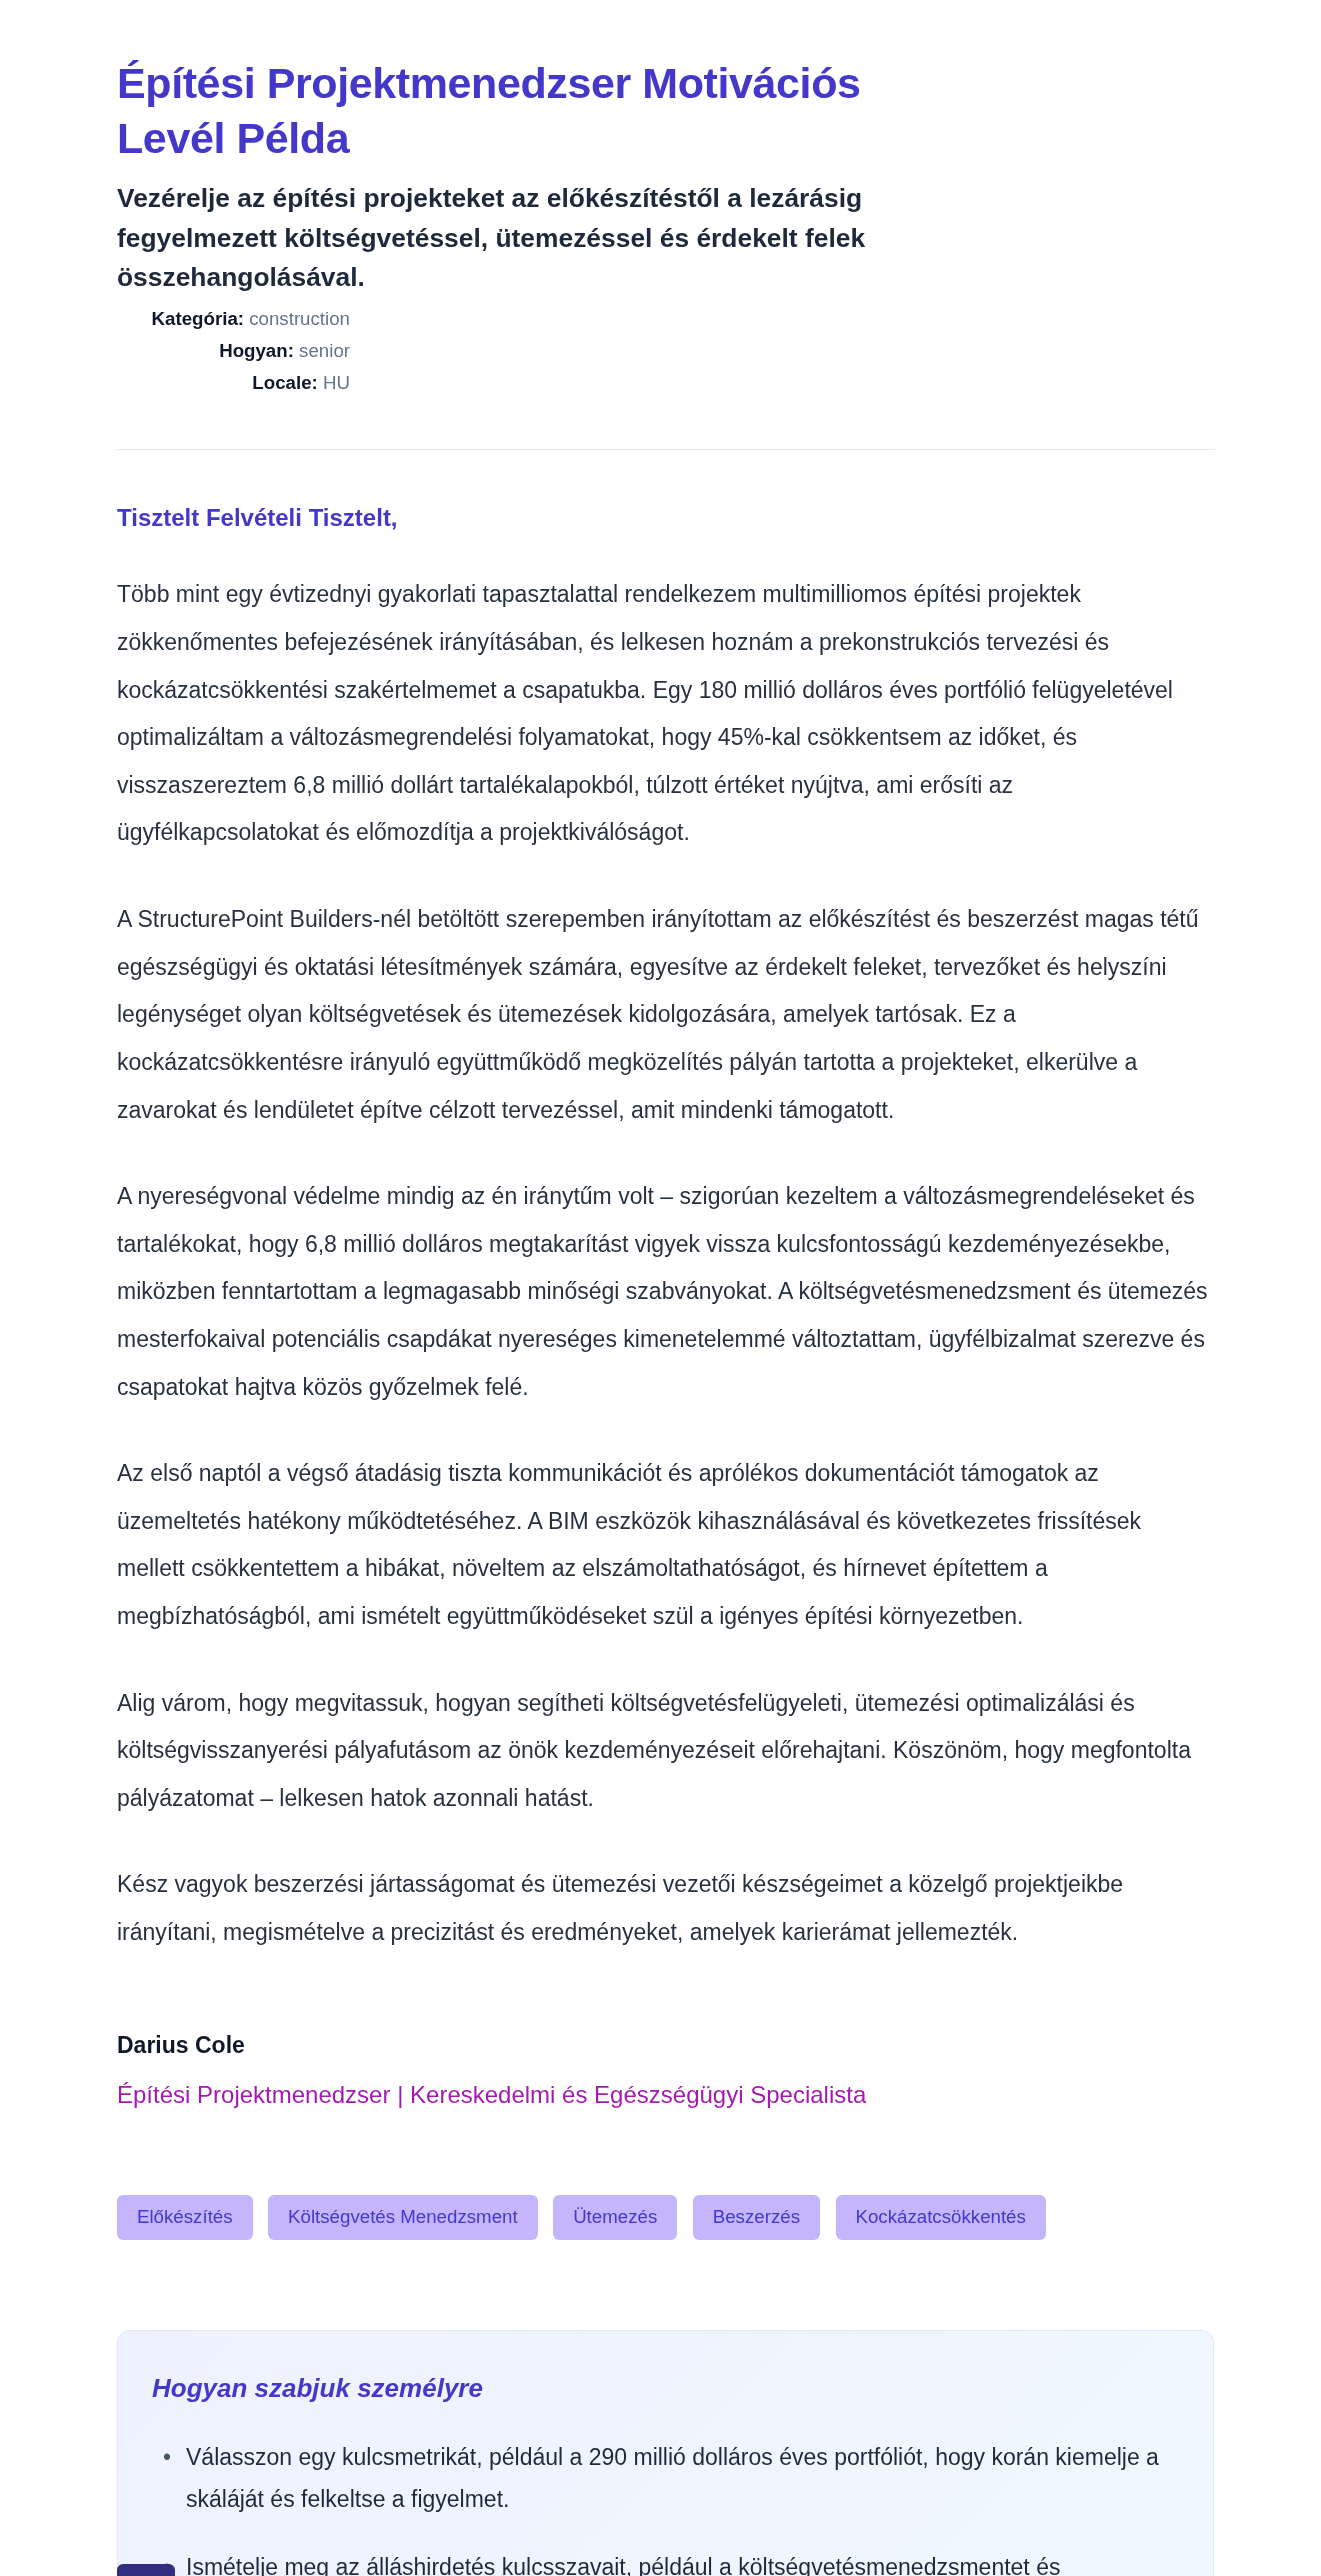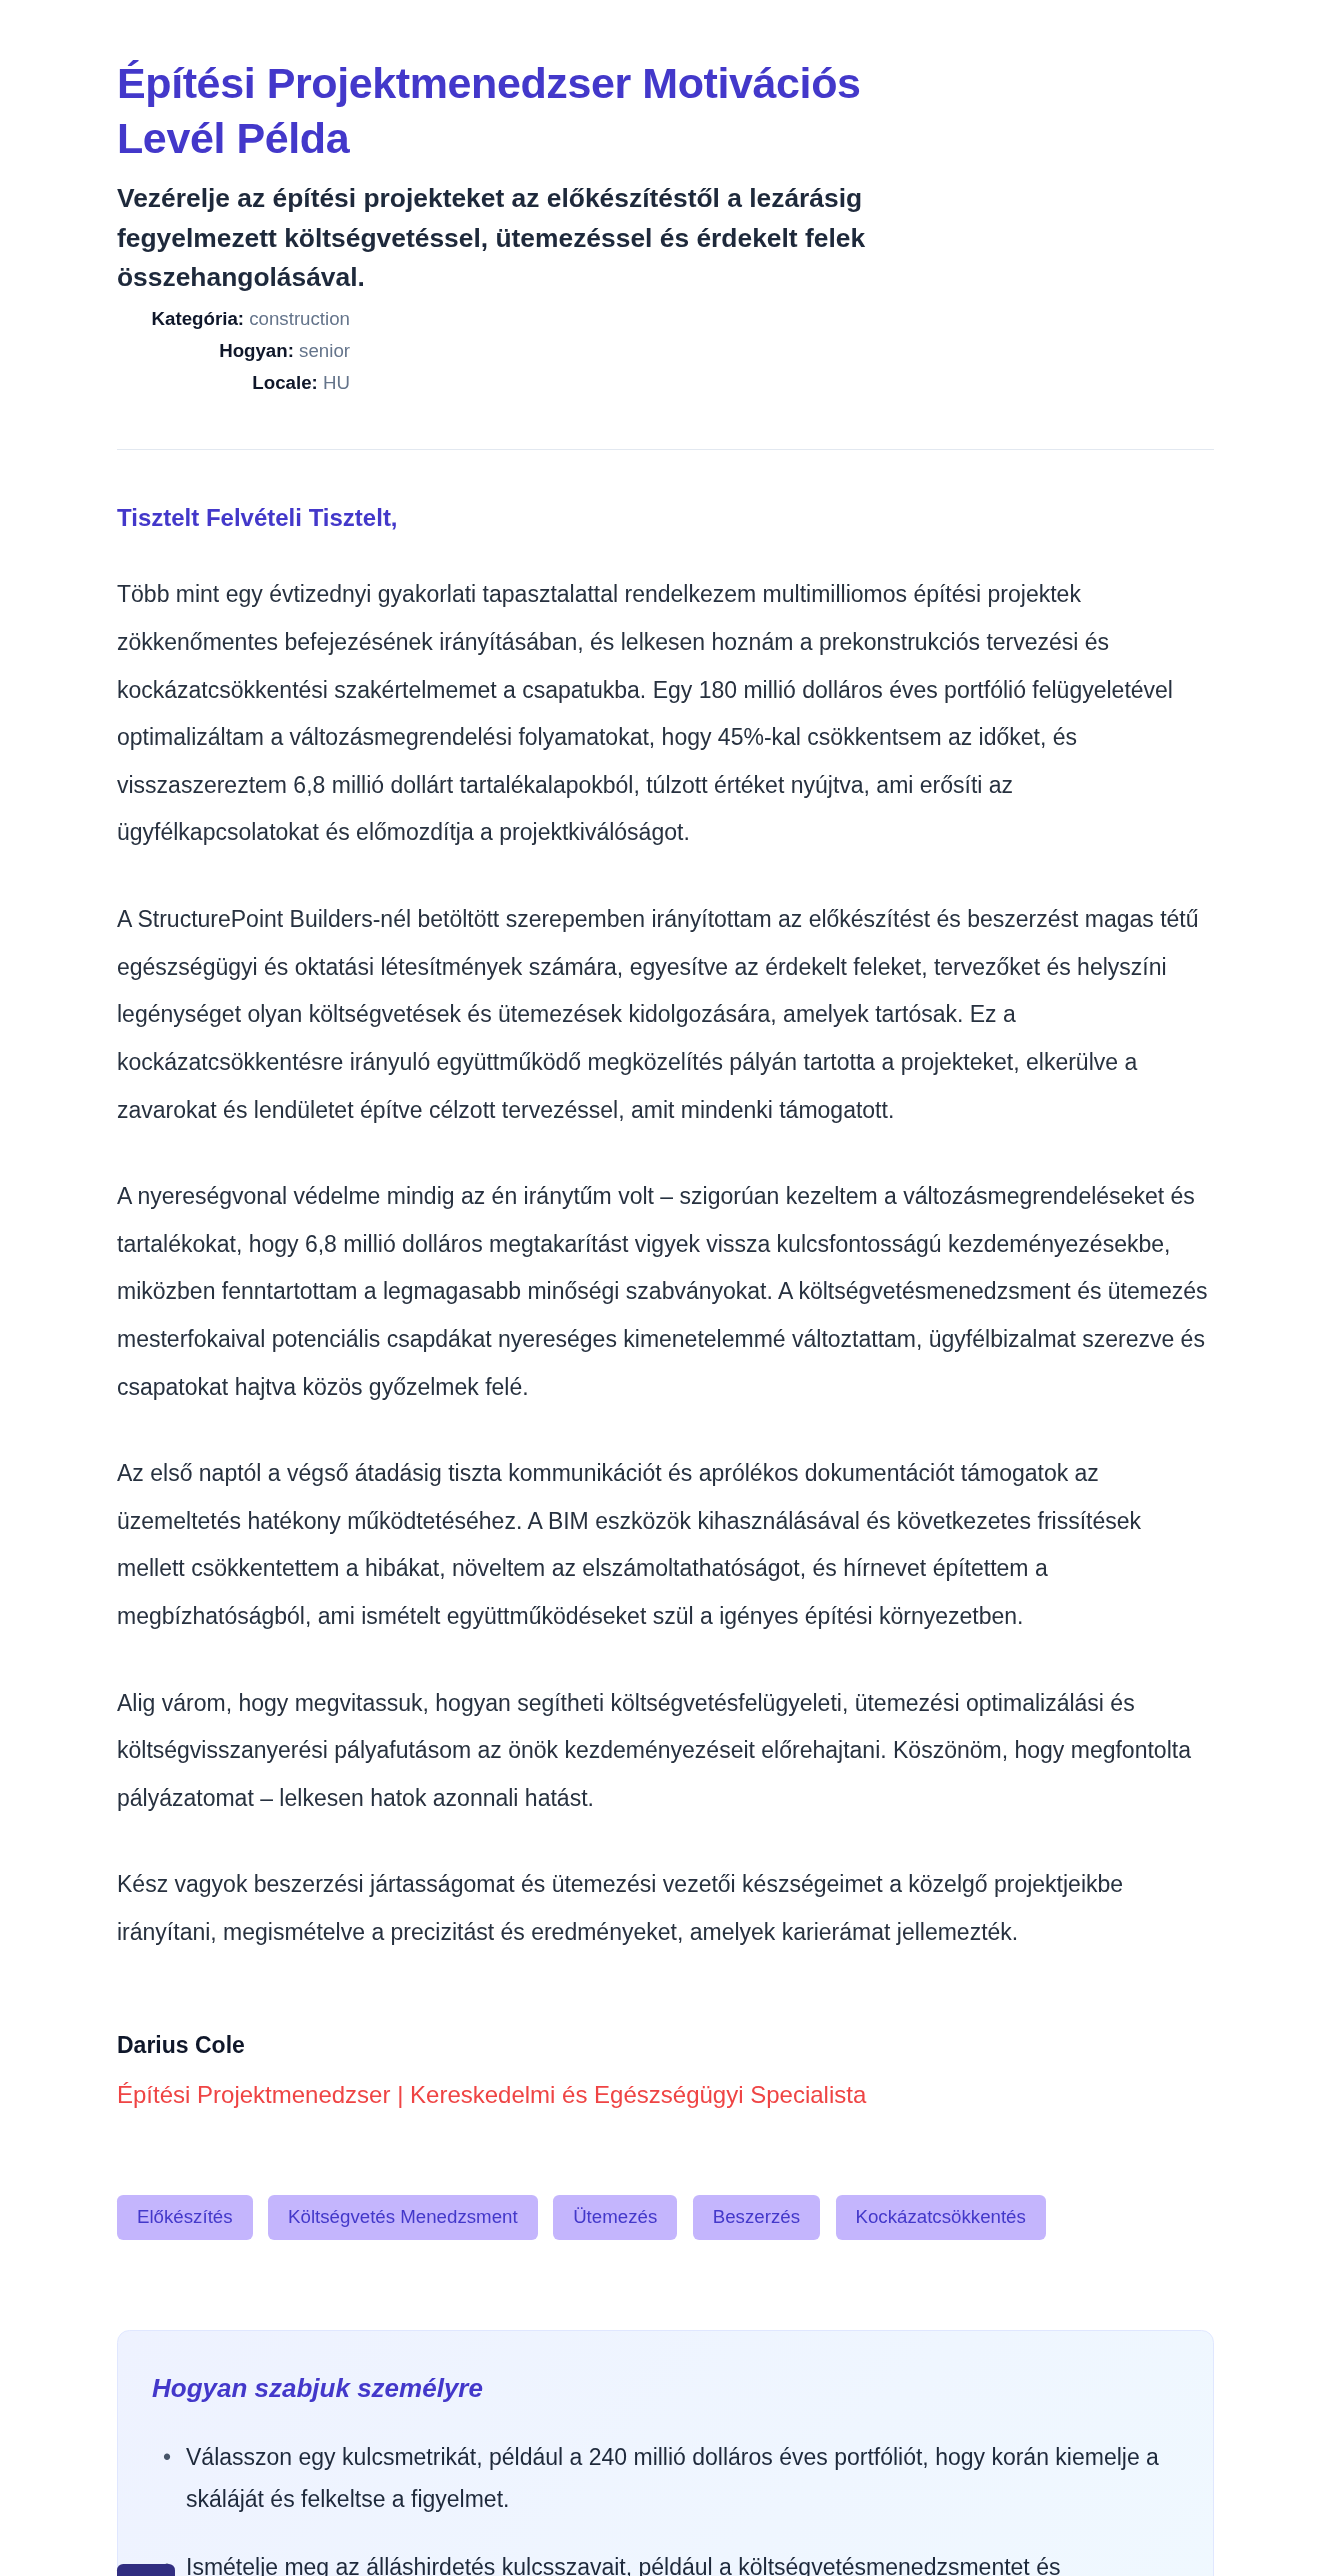--- a/index.html
+++ b/index.html
@@ -76,21 +76,21 @@
   .signature-name {
     margin-top: 75px;
     font-size: 23px;
     font-weight: 700;
     color: #0f172a;
   }
   .signature-title {
     margin-top: 22px;
     font-size: 24px;
     font-weight: 400;
-    color: #ef4444;
+    color: #a21caf;
   }
 
   
   .tags-row {
     margin-top: 86px;
     display: flex;
     flex-wrap: wrap;
     gap: 15.5px;
   }
   .tag-pill {
@@ -198,21 +198,21 @@
     <span class="tag-pill">Előkészítés</span>
     <span class="tag-pill">Költségvetés Menedzsment</span>
     <span class="tag-pill">Ütemezés</span>
     <span class="tag-pill">Beszerzés</span>
     <span class="tag-pill">Kockázatcsökkentés</span>
   </div>
 
   <div class="tips-box">
     <div class="tips-heading">Hogyan szabjuk személyre</div>
     <ul class="tips-list">
-      <li>Válasszon egy kulcsmetrikát, például a 240 millió dolláros éves portfóliót, hogy korán kiemelje a skáláját és felkeltse a figyelmet.</li>
+      <li>Válasszon egy kulcsmetrikát, például a 290 millió dolláros éves portfóliót, hogy korán kiemelje a skáláját és felkeltse a figyelmet.</li>
       <li>Ismételje meg az álláshirdetés kulcsszavait, például a költségvetésmenedzsmentet és ütemezést a bevezetőben, hogy azonnali illeszkedést mutasson.</li>
       <li>Strukturázza a főszövegrészeket egy-egy magassikert körül, számszerűsített hatásokkal átszőve a hitelességért.</li>
     </ul>
   </div>
 
 </div>
 
 <div class="cutoff-strip"></div>
 
 

